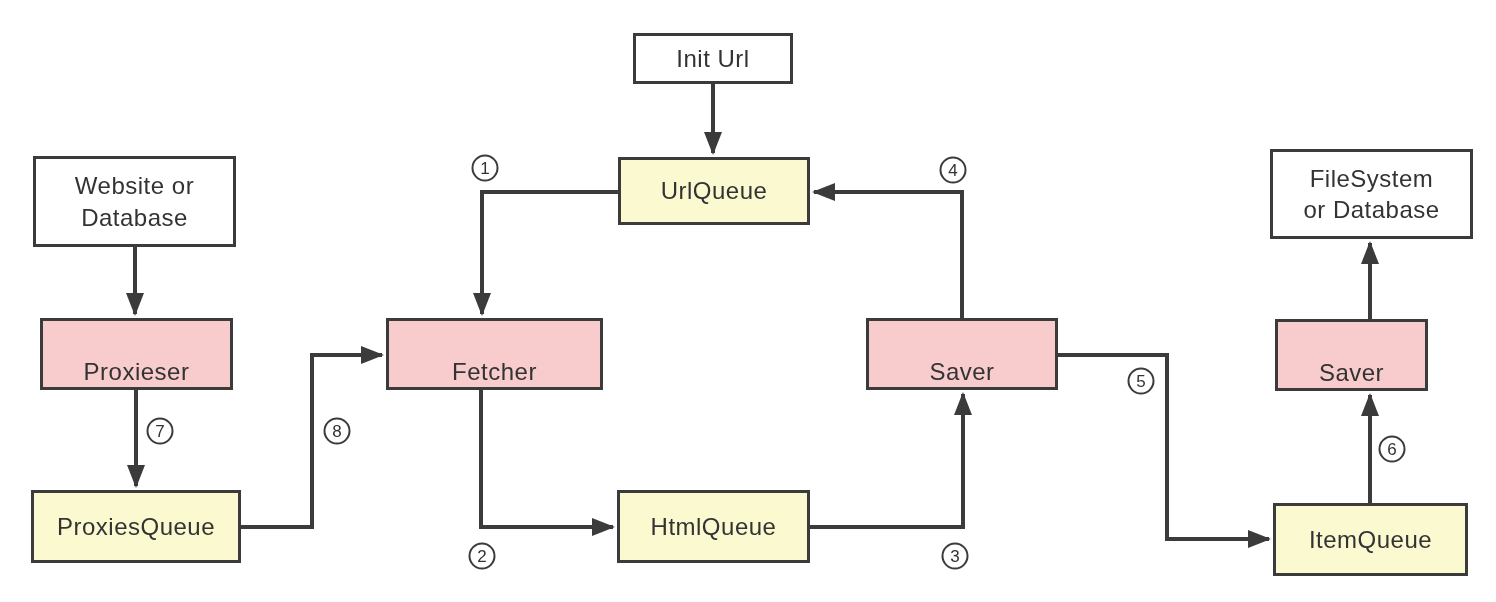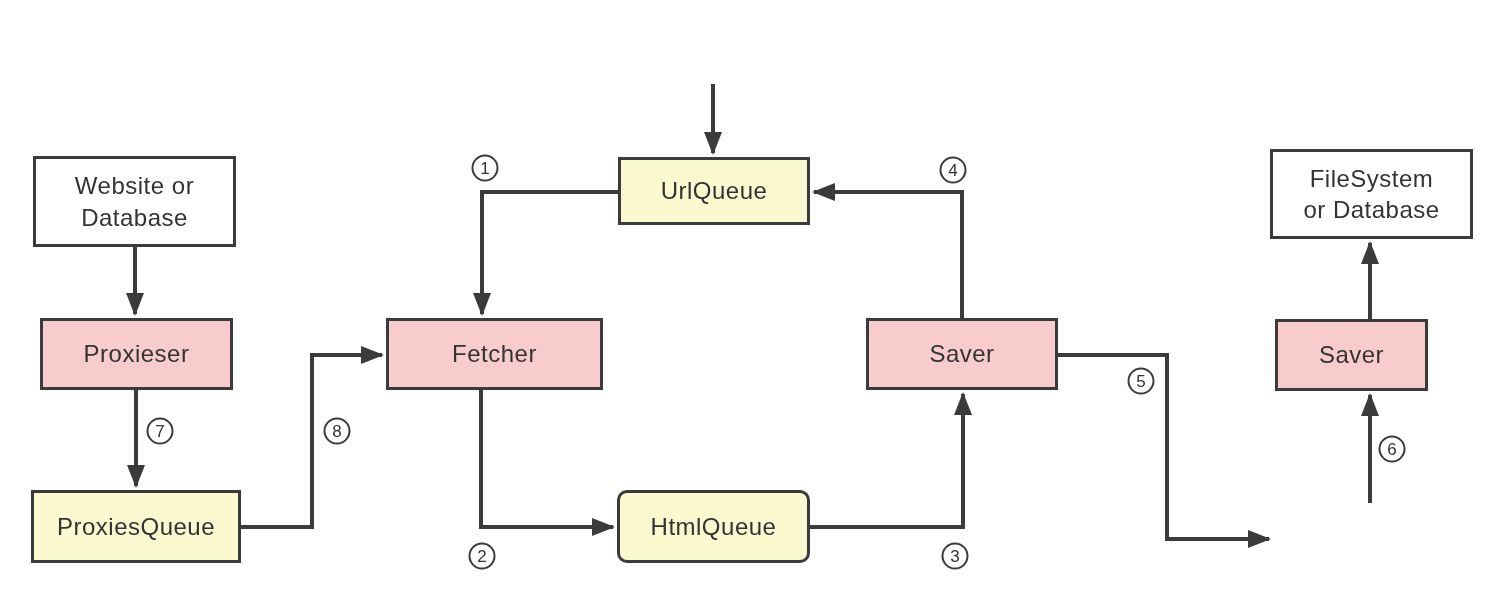--- a/index.html
+++ b/index.html
@@ -40,33 +40,33 @@
     align-items: center;
     justify-content: center;
     font-size: 24px;
     letter-spacing: 0.5px;
     color: var(--text, #333333);
     text-align: center;
     line-height: 1.3;
   }
   .node.white  { background: var(--white-fill, #ffffff); }
   .node.yellow { background: var(--yellow-fill, #fbf9d0); }
-  .node.pink   { background: var(--pink-fill, #f8cccd); }
+  .node.pink   { background: var(--pink-fill, #f8cccd); justify-content: flex-end; }
 
   
   #node-init-url      { left: 633px;  top: 33px;  width: 160px; height: 51px; }
   #node-website-db    { left: 33px;   top: 156px; width: 203px; height: 91px; }
   #node-url-queue     { left: 618px;  top: 157px; width: 192px; height: 68px; }
   #node-filesystem-db { left: 1270px; top: 149px; width: 203px; height: 90px; }
   #node-proxieser     { left: 40px;   top: 318px; width: 193px; height: 72px; }
   #node-fetcher       { left: 386px;  top: 318px; width: 217px; height: 72px; }
   #node-parser        { left: 866px;  top: 318px; width: 192px; height: 72px; }
   #node-saver         { left: 1275px; top: 319px; width: 153px; height: 72px; }
   #node-proxies-queue { left: 31px;   top: 490px; width: 210px; height: 73px; align-items: center; }
-  #node-html-queue    { left: 617px;  top: 490px; width: 193px; height: 73px; border-radius: 10px; }
+  #node-html-queue    { left: 617px;  top: 490px; width: 193px; height: 73px; }
   #node-item-queue    { left: 1273px; top: 503px; width: 195px; height: 73px; }
 
   .step-label {
     position: absolute;
     z-index: 3;
     width: 27px;
     height: 27px;
     box-sizing: border-box;
     border: 2px solid var(--line, #3b3b3b);
     border-radius: 50%;
@@ -105,20 +105,23 @@
     <polyline points="241,527 312,527 312,355 382,355" marker-end="url(#arrowhead)"></polyline>
     <polyline points="618,192 482,192 482,314" marker-end="url(#arrowhead)"></polyline>
     <polyline points="481,390 481,527 613,527" marker-end="url(#arrowhead)"></polyline>
     <polyline points="810,527 963,527 963,394" marker-end="url(#arrowhead)"></polyline>
     <polyline points="962,318 962,192 814,192" marker-end="url(#arrowhead)"></polyline>
     <polyline points="1058,355 1167,355 1167,539 1269,539" marker-end="url(#arrowhead)"></polyline>
     <polyline points="1370,503 1370,395" marker-end="url(#arrowhead)"></polyline>
     <polyline points="1370,319 1370,243" marker-end="url(#arrowhead)"></polyline>
   </svg>
 
+  <div class="node white" id="node-init-url">
+    <span>Init Url</span>
+  </div>
 
   <div class="node yellow" id="node-url-queue">
     <span>UrlQueue</span>
   </div>
 
   <div class="node white" id="node-website-db">
     <span>Website or</span>
     <span>Database</span>
   </div>
 
@@ -144,20 +147,23 @@
   </div>
 
   <div class="node yellow" id="node-proxies-queue">
     <span>ProxiesQueue</span>
   </div>
 
   <div class="node yellow" id="node-html-queue">
     <span>HtmlQueue</span>
   </div>
 
+  <div class="node yellow" id="node-item-queue">
+    <span>ItemQueue</span>
+  </div>
 
   <div class="step-label" id="step-1">1</div>
   <div class="step-label" id="step-2">2</div>
   <div class="step-label" id="step-3">3</div>
   <div class="step-label" id="step-4">4</div>
   <div class="step-label" id="step-5">5</div>
   <div class="step-label" id="step-6">6</div>
   <div class="step-label" id="step-7">7</div>
   <div class="step-label" id="step-8">8</div>
 

